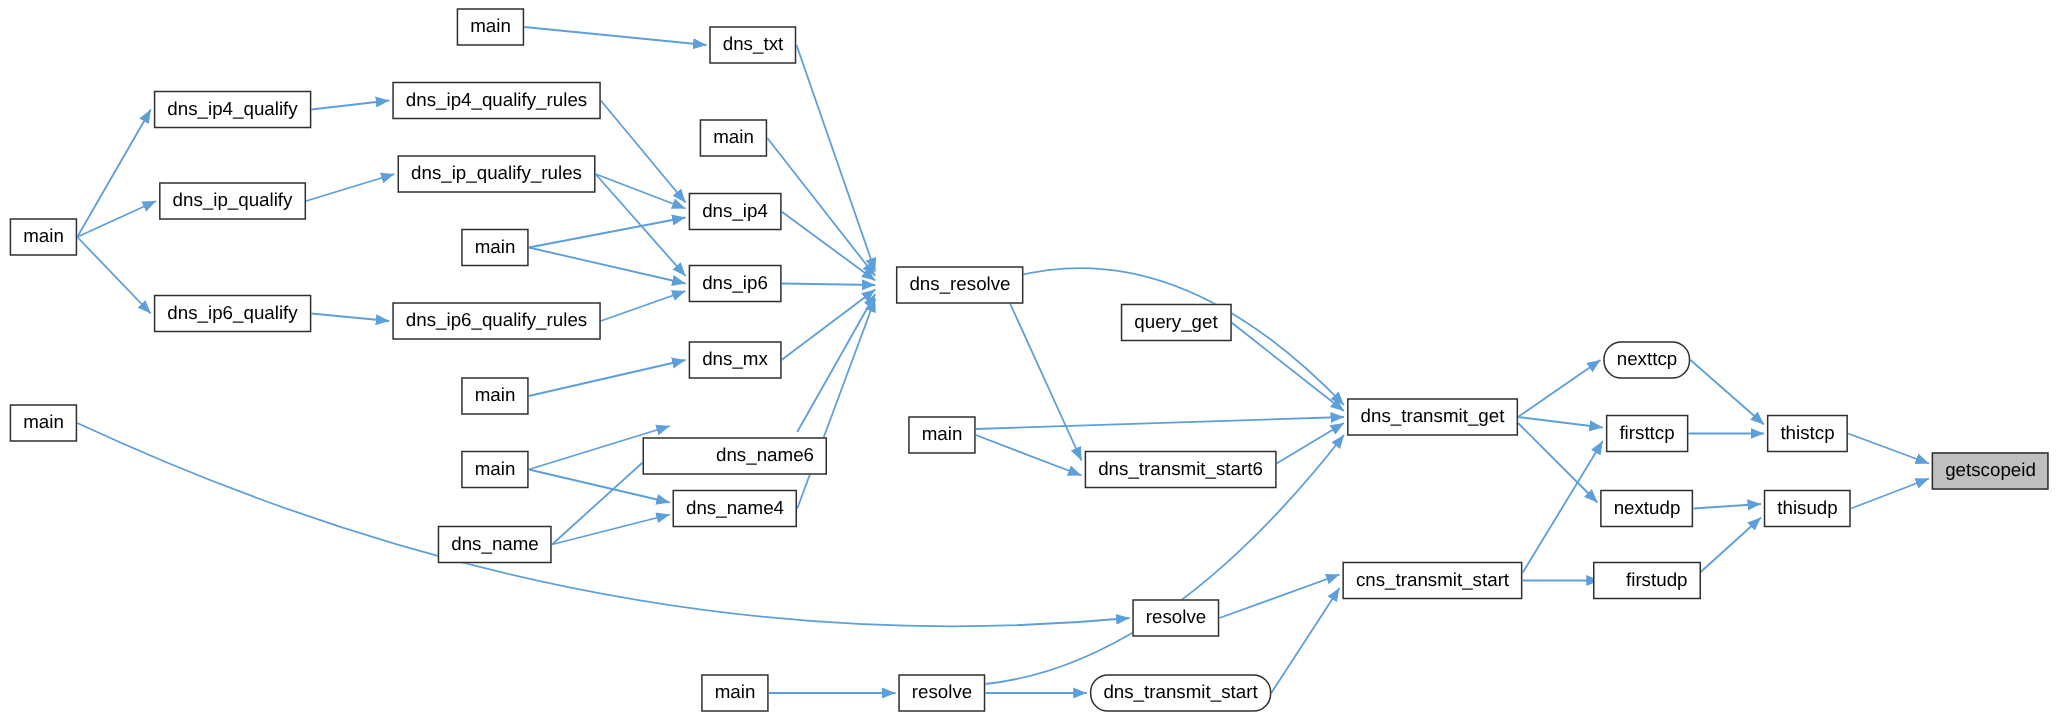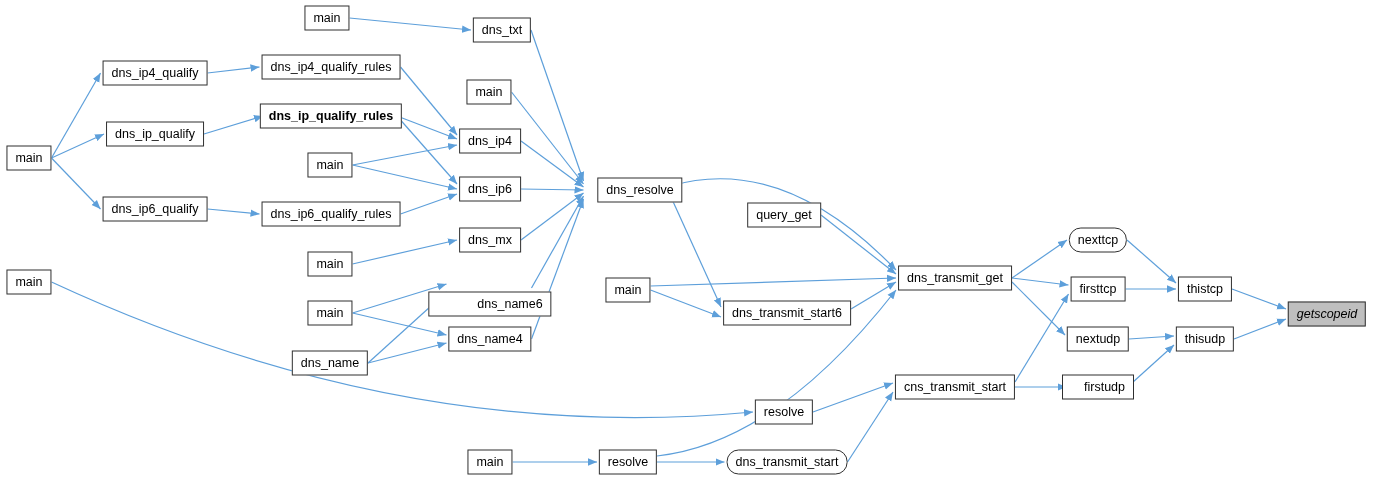--- a/index.html
+++ b/index.html
@@ -11,21 +11,21 @@
     transform:translate(-50%,-50%);
     background:var(--node-fill,#ffffff);
     border:1px solid var(--node-border,#2f2f2f);
     color:var(--node-text,#000000);
     font-size:12.5px;
     line-height:17px;
     padding:3px 8px;
     white-space:nowrap;
     cursor:pointer;
   }
-  .node.focal{background:var(--focal-fill,#bfbfbf);cursor:default;font-style:italic;}
+  .node.focal{background:var(--focal-fill,#bfbfbf);cursor:default;}
 </style>
 </head>
 <body>
 
 <div class="stage">
   <svg class="edges" width="1373" height="479" viewBox="0 0 1373 479" xmlns="http://www.w3.org/2000/svg">
     <defs>
       <marker id="arrowhead" markerWidth="10" markerHeight="9" refX="9" refY="4.5" orient="auto" markerUnits="userSpaceOnUse">
         <path d="M0,0.8 L9,4.5 L0,8.2 z" style="fill:var(--edge-color,#5d9fda)"></path>
       </marker>
@@ -81,21 +81,21 @@
         <path d="M1234,339 L1286,319" class="edge" marker-end="url(#arrowhead)"></path>
       </g>
   </svg>
   <div id="node-layer">
       <div class="node" style="left: 327px; top: 18px;">main</div>
       <div class="node" style="left: 502px; top: 30px;">dns_txt</div>
       <div class="node" style="left: 155px; top: 73px;">dns_ip4_qualify</div>
       <div class="node" style="left: 331px; top: 67px;">dns_ip4_qualify_rules</div>
       <div class="node" style="left: 489px; top: 92px;">main</div>
       <div class="node" style="left: 155px; top: 134px;">dns_ip_qualify</div>
-      <div class="node" style="left: 331px; top: 116px; font-weight: bold;">dns_ip_qualify_rules</div>
+      <div class="node" style="left: 331px; top: 116px;">dns_ip_qualify_rules</div>
       <div class="node" style="left: 490px; top: 141px;">dns_ip4</div>
       <div class="node" style="left: 29px; top: 158px;">main</div>
       <div class="node" style="left: 330px; top: 165px;">main</div>
       <div class="node" style="left: 490px; top: 189px;">dns_ip6</div>
       <div class="node" style="left: 628px; top: 190px; margin-left: 12px;">dns_resolve</div>
       <div class="node" style="left: 155px; top: 209px;">dns_ip6_qualify</div>
       <div class="node" style="left: 331px; top: 214px;">dns_ip6_qualify_rules</div>
       <div class="node" style="left: 784px; top: 215px;">query_get</div>
       <div class="node" style="left: 490px; top: 240px;">dns_mx</div>
       <div class="node" style="left: 1098px; top: 240px; border-radius: 12px;">nexttcp</div>

